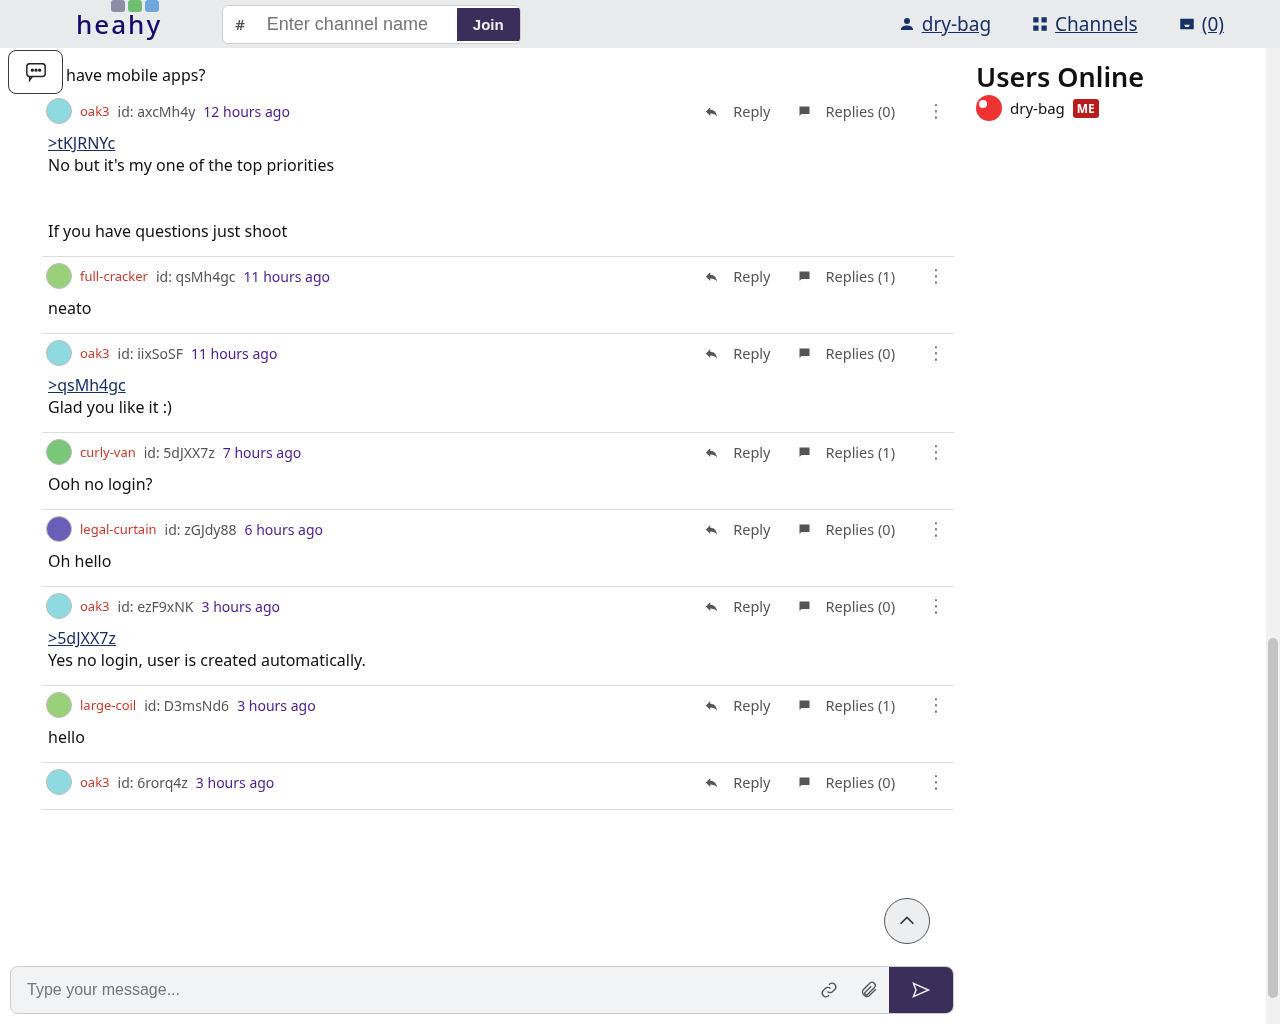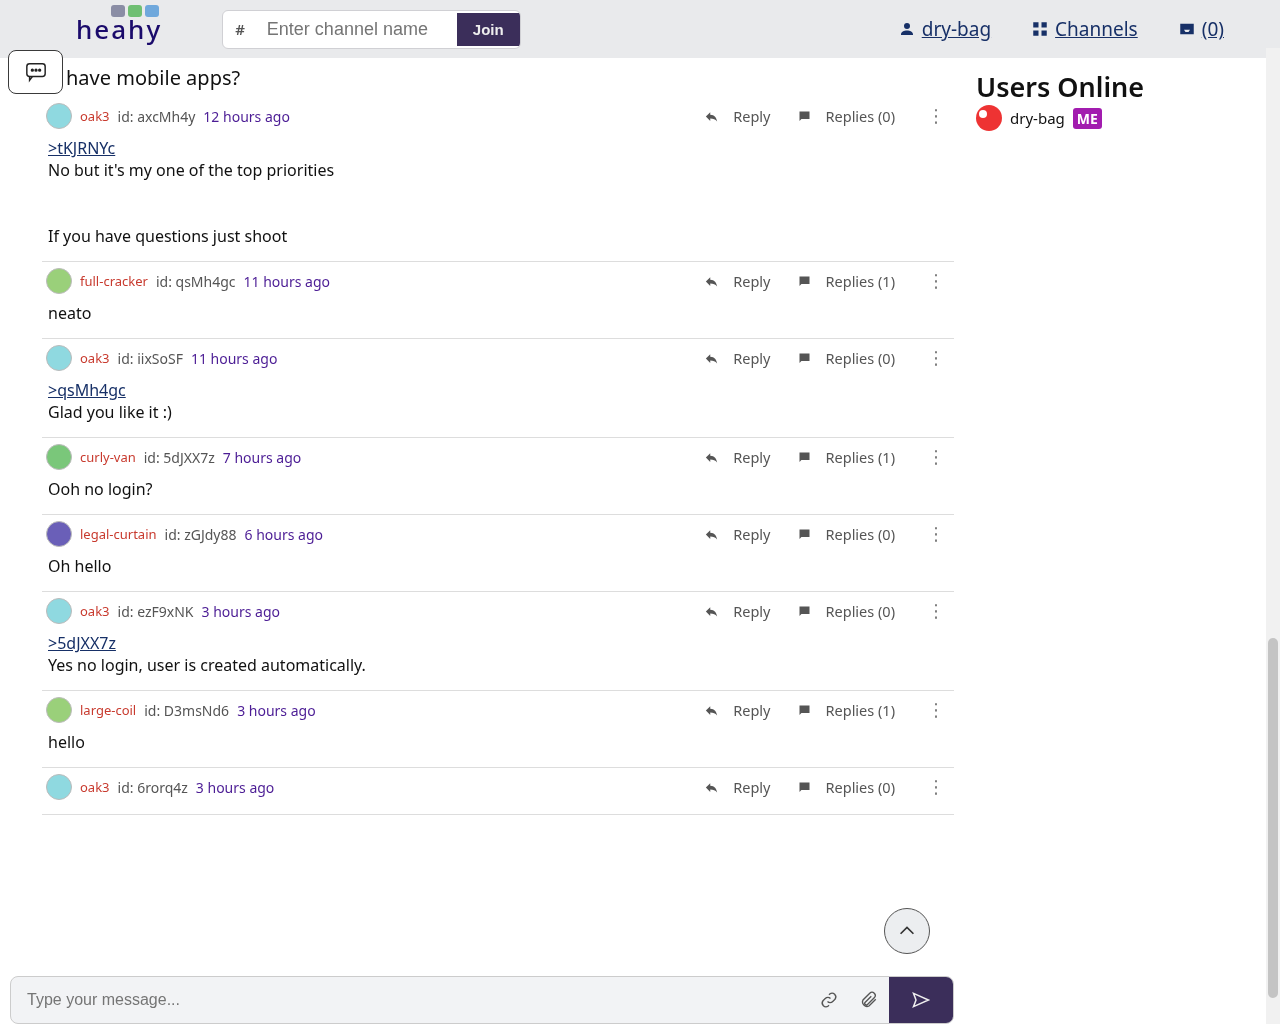--- a/index.html
+++ b/index.html
@@ -8,21 +8,21 @@
     font-size: 15px;
     color: #111;
     background: #fff;
     width: 1280px;
     height: 1024px;
     overflow: hidden;
     position: relative;
   }
   
   .topbar {
-    height: 58px;
+    height: 48px;
     background: #e9eaec;
     display: flex;
     align-items: center;
     padding: 0 16px;
     gap: 20px;
   }
   .logo {
     font-size: 26px;
     font-weight: 500;
     color: #1a0a6b;
@@ -60,40 +60,40 @@
 
   
   .main { display: flex; height: calc(100% - 48px); }
   .chat-col { flex: 1; display: flex; flex-direction: column; position: relative; padding-left: 4px;}
   .messages { flex: 1; overflow-y: auto; padding: 6px 6px 0 6px; }
   .side-col { width: 320px; padding: 10px 16px; }
   .side-title { font-size: 27px; font-weight: 600; }
   .user-row { display: flex; align-items: center; gap: 8px; font-size: 15px; }
   .user-row .av { width: 26px; height: 26px; border-radius: 50%; background:#e33; position:relative;}
   .user-row .av::after{content:"";position:absolute;left:3px;top:5px;width:8px;height:8px;border-radius:50%;background:#fff;}
-  .badge-me { background: #a21caf; color: #fff; font-size: 14px; padding: 1px 4px; border-radius: 3px; font-weight:700;}
+  .badge-me { background: #b91c1c; color: #fff; font-size: 12px; padding: 1px 4px; border-radius: 3px; font-weight:700;}
 
   
   .msg { border-bottom: 1px solid #ddd; padding: 6px 4px 14px 4px; margin-left: 32px; }
   .msg-head { display: flex; align-items: center; gap: 8px; font-size: 14px; color: #555; }
   .msg-head .av { width: 26px; height: 26px; border-radius: 50%; background:#8fd9e0; border:1px solid #bbb; position:relative; flex-shrink:0;}
   .msg-head .av.fc{background:#9ad07a;}
   .msg-head .av.cv{background:#7ac77a;}
   .msg-head .av.lc{background:#6a5fb8;}
   .msg-head .av.lco{background:#9ad07a;}
   .uname { color: #c83a2e; font-size: 13px; }
   .idtxt { color: #555; }
   .tstamp { color: #4c1d95; }
   .msg-actions { margin-left: auto; display: flex; align-items: center; gap: 26px; color: #555; }
   .act { display: flex; align-items: center; gap: 14px; cursor: pointer; font-size: 14.5px;}
   .act svg { width: 15px; height: 15px; fill: #555; }
   .dots { cursor: pointer; padding: 0 6px; color:#777; font-size:18px; letter-spacing:-1px; line-height:0.4;}
   .msg-body { padding: 8px 0 0 2px; font-size: 16px; color: #111; white-space: pre-wrap; }
   .quote-link { color: #173067; text-decoration: underline; cursor: pointer; }
-  .orphan { font-size:20px; padding: 0 0 6px 56px; }
+  .orphan { font-size:16px; padding: 0 0 6px 56px; margin-top: 10px; }
 
   
   .composer-wrap { padding: 6px 6px 10px 6px; }
   .composer {
     display: flex; align-items: center;
     border: 1px solid #ccc; border-radius: 8px;
     background: #f2f3f5;
     overflow: hidden;
   }
   .composer input {

